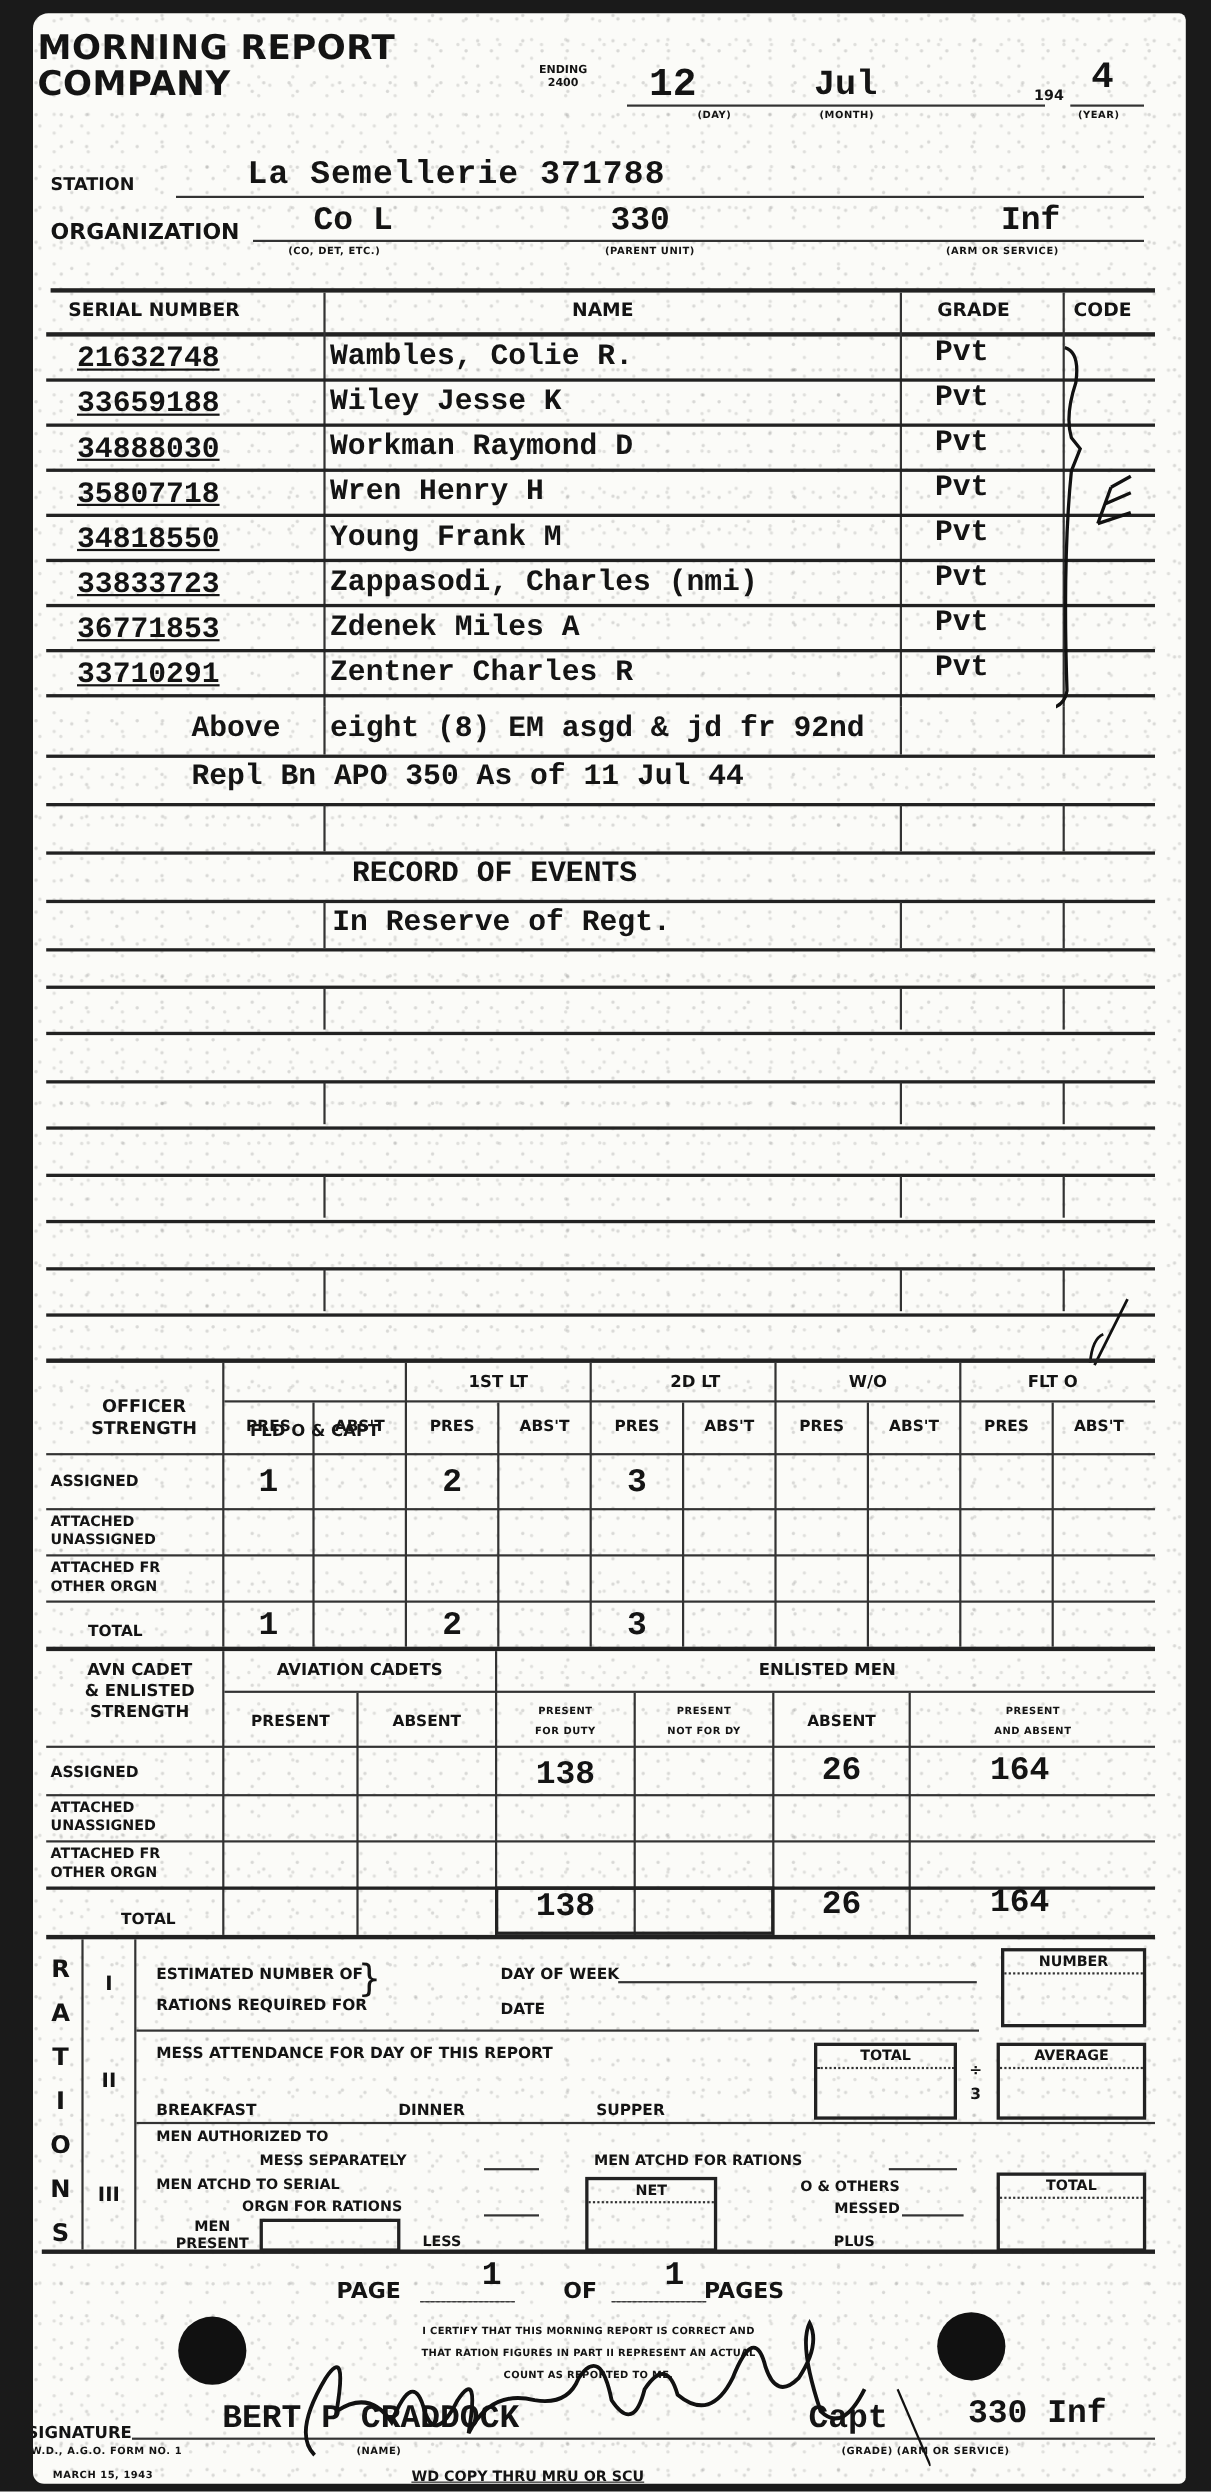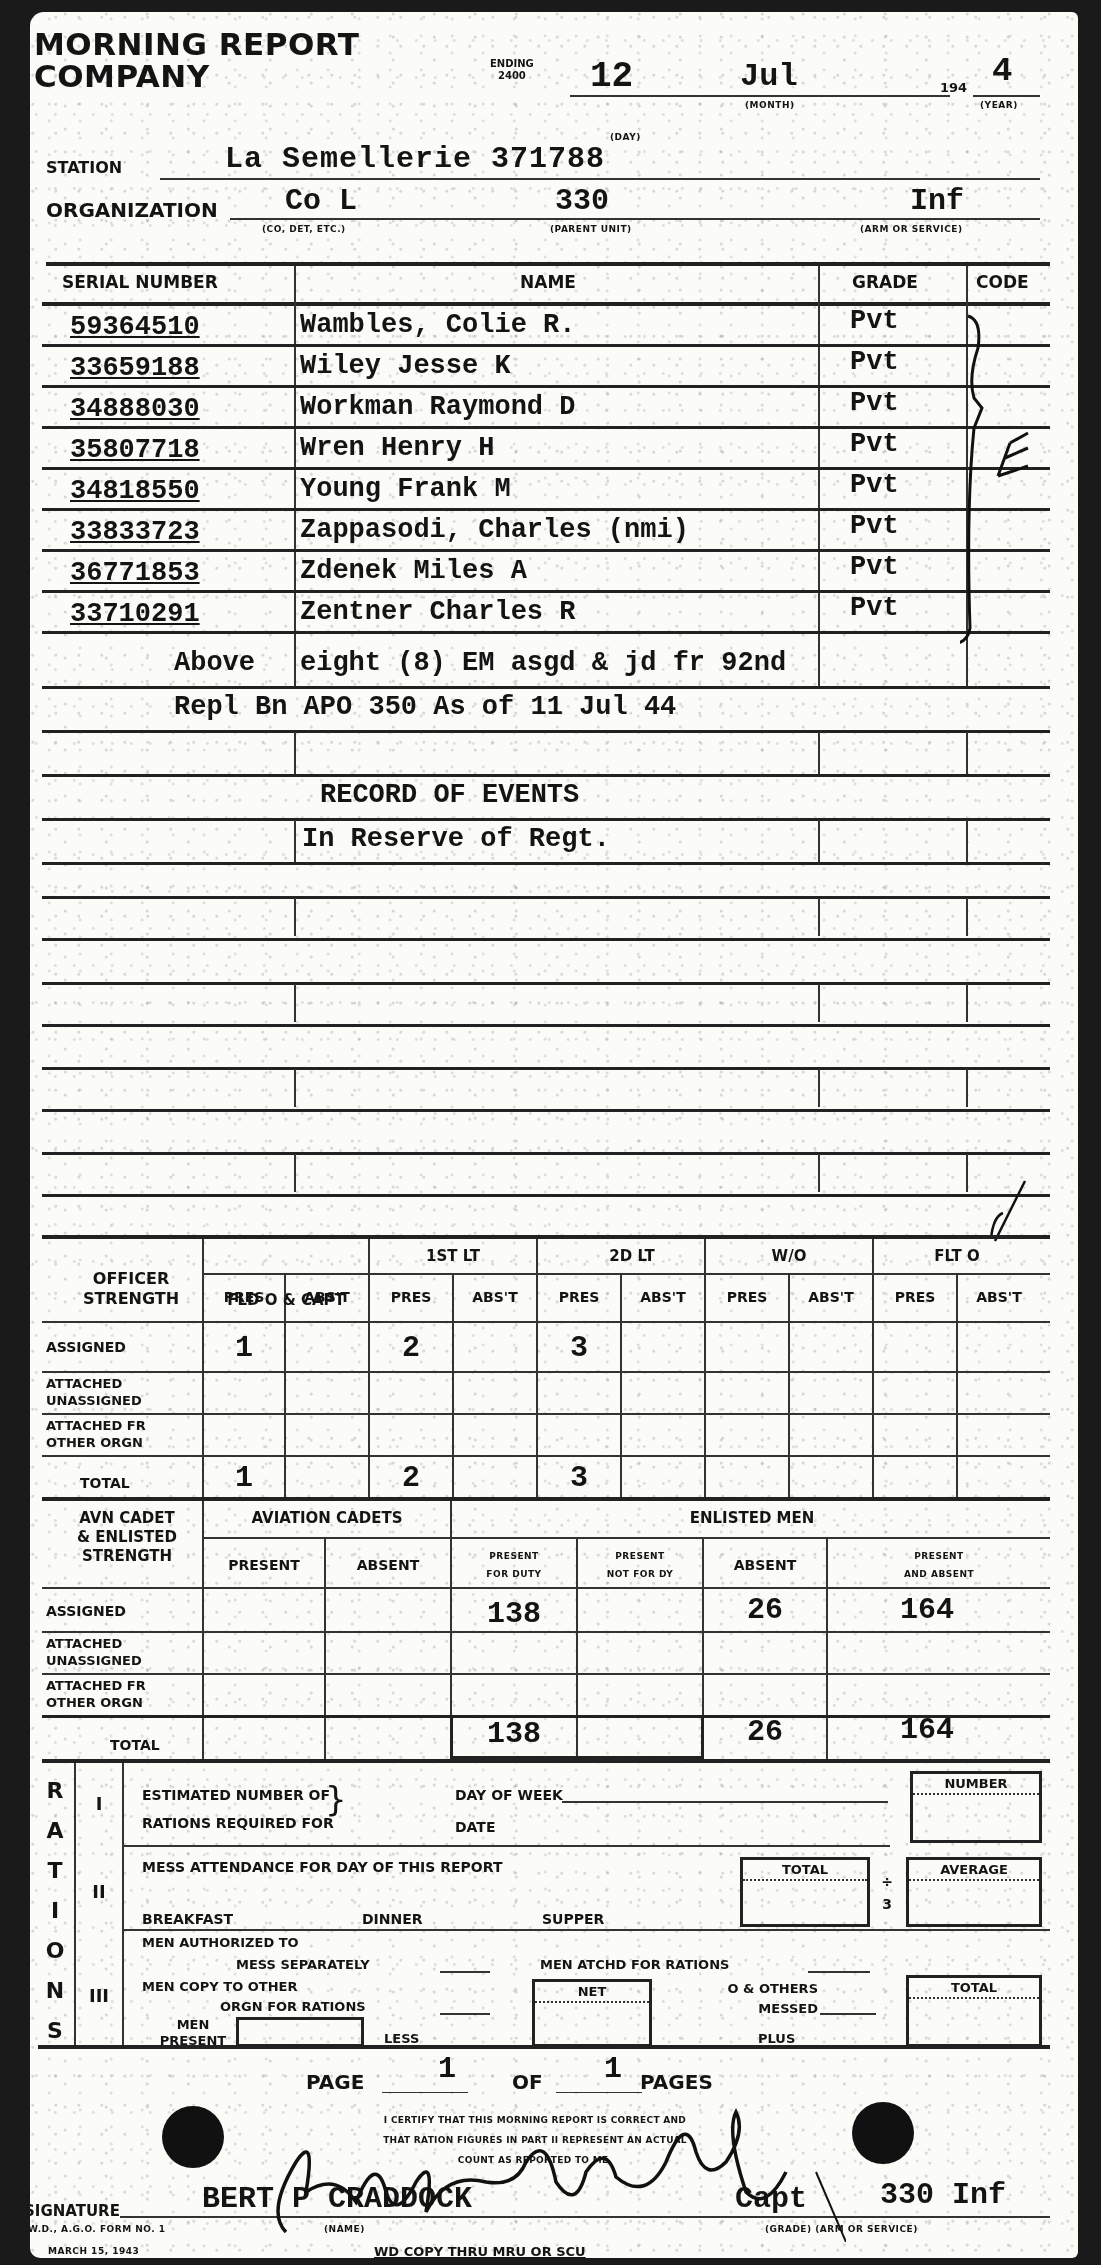--- a/index.html
+++ b/index.html
@@ -36,21 +36,21 @@
     <div>MORNING REPORT</div>
     <div>COMPANY</div>
   </div>
   <div class="abs printed center" style="left:460px;top:46px;font-size:10px;line-height:12px;">
     <div>ENDING</div>
     <div>2400</div>
   </div>
   <div class="hlt" style="left:540px;top:83px;width:380px;"></div>
   <div class="hlt" style="left:943px;top:83px;width:67px;"></div>
   <div class="abs typed" style="left:560px;top:44px;font-size:36px;">12</div>
-  <div class="abs printed small" style="left:580px;top:88px;margin-top:32px;">(DAY)</div>
+  <div class="abs printed small" style="left:604px;top:88px;">(DAY)</div>
   <div class="abs typed" style="left:710px;top:46px;font-size:32px;">Jul</div>
   <div class="abs printed small" style="left:715px;top:88px;">(MONTH)</div>
   <div class="abs printed" style="left:910px;top:68px;font-size:13px;">194</div>
   <div class="abs typed" style="left:962px;top:40px;font-size:34px;">4</div>
   <div class="abs printed small" style="left:950px;top:88px;">(YEAR)</div>
 
   <div class="abs printed" style="left:16px;top:146px;font-size:16px;">STATION</div>
   <div class="hlt" style="left:130px;top:166px;width:880px;"></div>
   <div class="abs typed" style="left:195px;top:130px;font-size:30px;letter-spacing:1px;">La Semellerie 371788</div>
 
@@ -69,21 +69,21 @@
   <div class="abs printed" style="left:822px;top:260px;font-size:17px;">GRADE</div>
   <div class="abs printed" style="left:946px;top:260px;font-size:17px;">CODE</div>
   <div class="hl" style="left:12px;top:290px;width:1008px;height:4px;"></div>
 
   <div class="vl" style="left:264px;top:254px;height:376px;"></div>
   <div class="vl" style="left:788px;top:254px;height:376px;"></div>
   <div class="vl" style="left:936px;top:254px;height:376px;"></div>
 
   <div class="abs" style="left:0;top:294px;width:1048px;">
     <div class="abs" style="left:0;top:0;width:1048px;height:41px;">
-      <span class="abs typed" style="left:40px;top:6px;font-size:27px;text-decoration:underline;">59364510</span>
+      <span class="abs typed" style="left:40px;top:6px;font-size:27px;text-decoration:underline;">21632748</span>
       <span class="abs typed" style="left:270px;top:4px;font-size:27px;">Wambles, Colie R.</span>
       <span class="abs typed" style="left:820px;top:0px;font-size:27px;">Pvt</span>
       <div class="hl" style="left:12px;top:38px;width:1008px;"></div>
     </div>
     <div class="abs" style="left:0;top:41px;width:1048px;height:41px;">
       <span class="abs typed" style="left:40px;top:6px;font-size:27px;text-decoration:underline;">33659188</span>
       <span class="abs typed" style="left:270px;top:4px;font-size:27px;">Wiley  Jesse  K</span>
       <span class="abs typed" style="left:820px;top:0px;font-size:27px;">Pvt</span>
       <div class="hl" style="left:12px;top:38px;width:1008px;"></div>
     </div>
@@ -335,21 +335,21 @@
       <div class="printed center" style="font-size:13px;border-bottom:2px dotted #333;padding:2px 0;">AVERAGE</div>
     </div>
     <div class="hlt" style="left:94px;top:166px;width:926px;"></div>
 
     <div class="abs printed center" style="left:46px;top:222px;width:46px;font-size:18px;">III</div>
     <div class="abs printed" style="left:112px;top:172px;font-size:13px;">MEN AUTHORIZED TO</div>
     <div class="abs printed" style="left:206px;top:194px;font-size:13px;">MESS SEPARATELY</div>
     <div class="hlt" style="left:410px;top:208px;width:50px;"></div>
     <div class="abs printed" style="left:510px;top:194px;font-size:13px;">MEN ATCHD FOR RATIONS</div>
     <div class="hlt" style="left:778px;top:208px;width:62px;"></div>
-    <div class="abs printed" style="left:112px;top:216px;font-size:13px;">MEN COPY TO OTHER</div>
+    <div class="abs printed" style="left:112px;top:216px;font-size:13px;">MEN ATCHD TO SERIAL</div>
     <div class="abs printed" style="left:190px;top:236px;font-size:13px;">ORGN FOR RATIONS</div>
     <div class="hlt" style="left:410px;top:250px;width:50px;"></div>
     <div class="abs printed" style="left:658px;top:216px;font-size:13px;text-align:right;width:130px;line-height:20px;">
       <div>O &amp; OTHERS</div>
       <div>MESSED</div>
     </div>
     <div class="hlt" style="left:790px;top:250px;width:56px;"></div>
     <div class="abs printed center" style="left:118px;top:254px;width:90px;font-size:13px;line-height:16px;">
       <div>MEN</div>
       <div>PRESENT</div>

